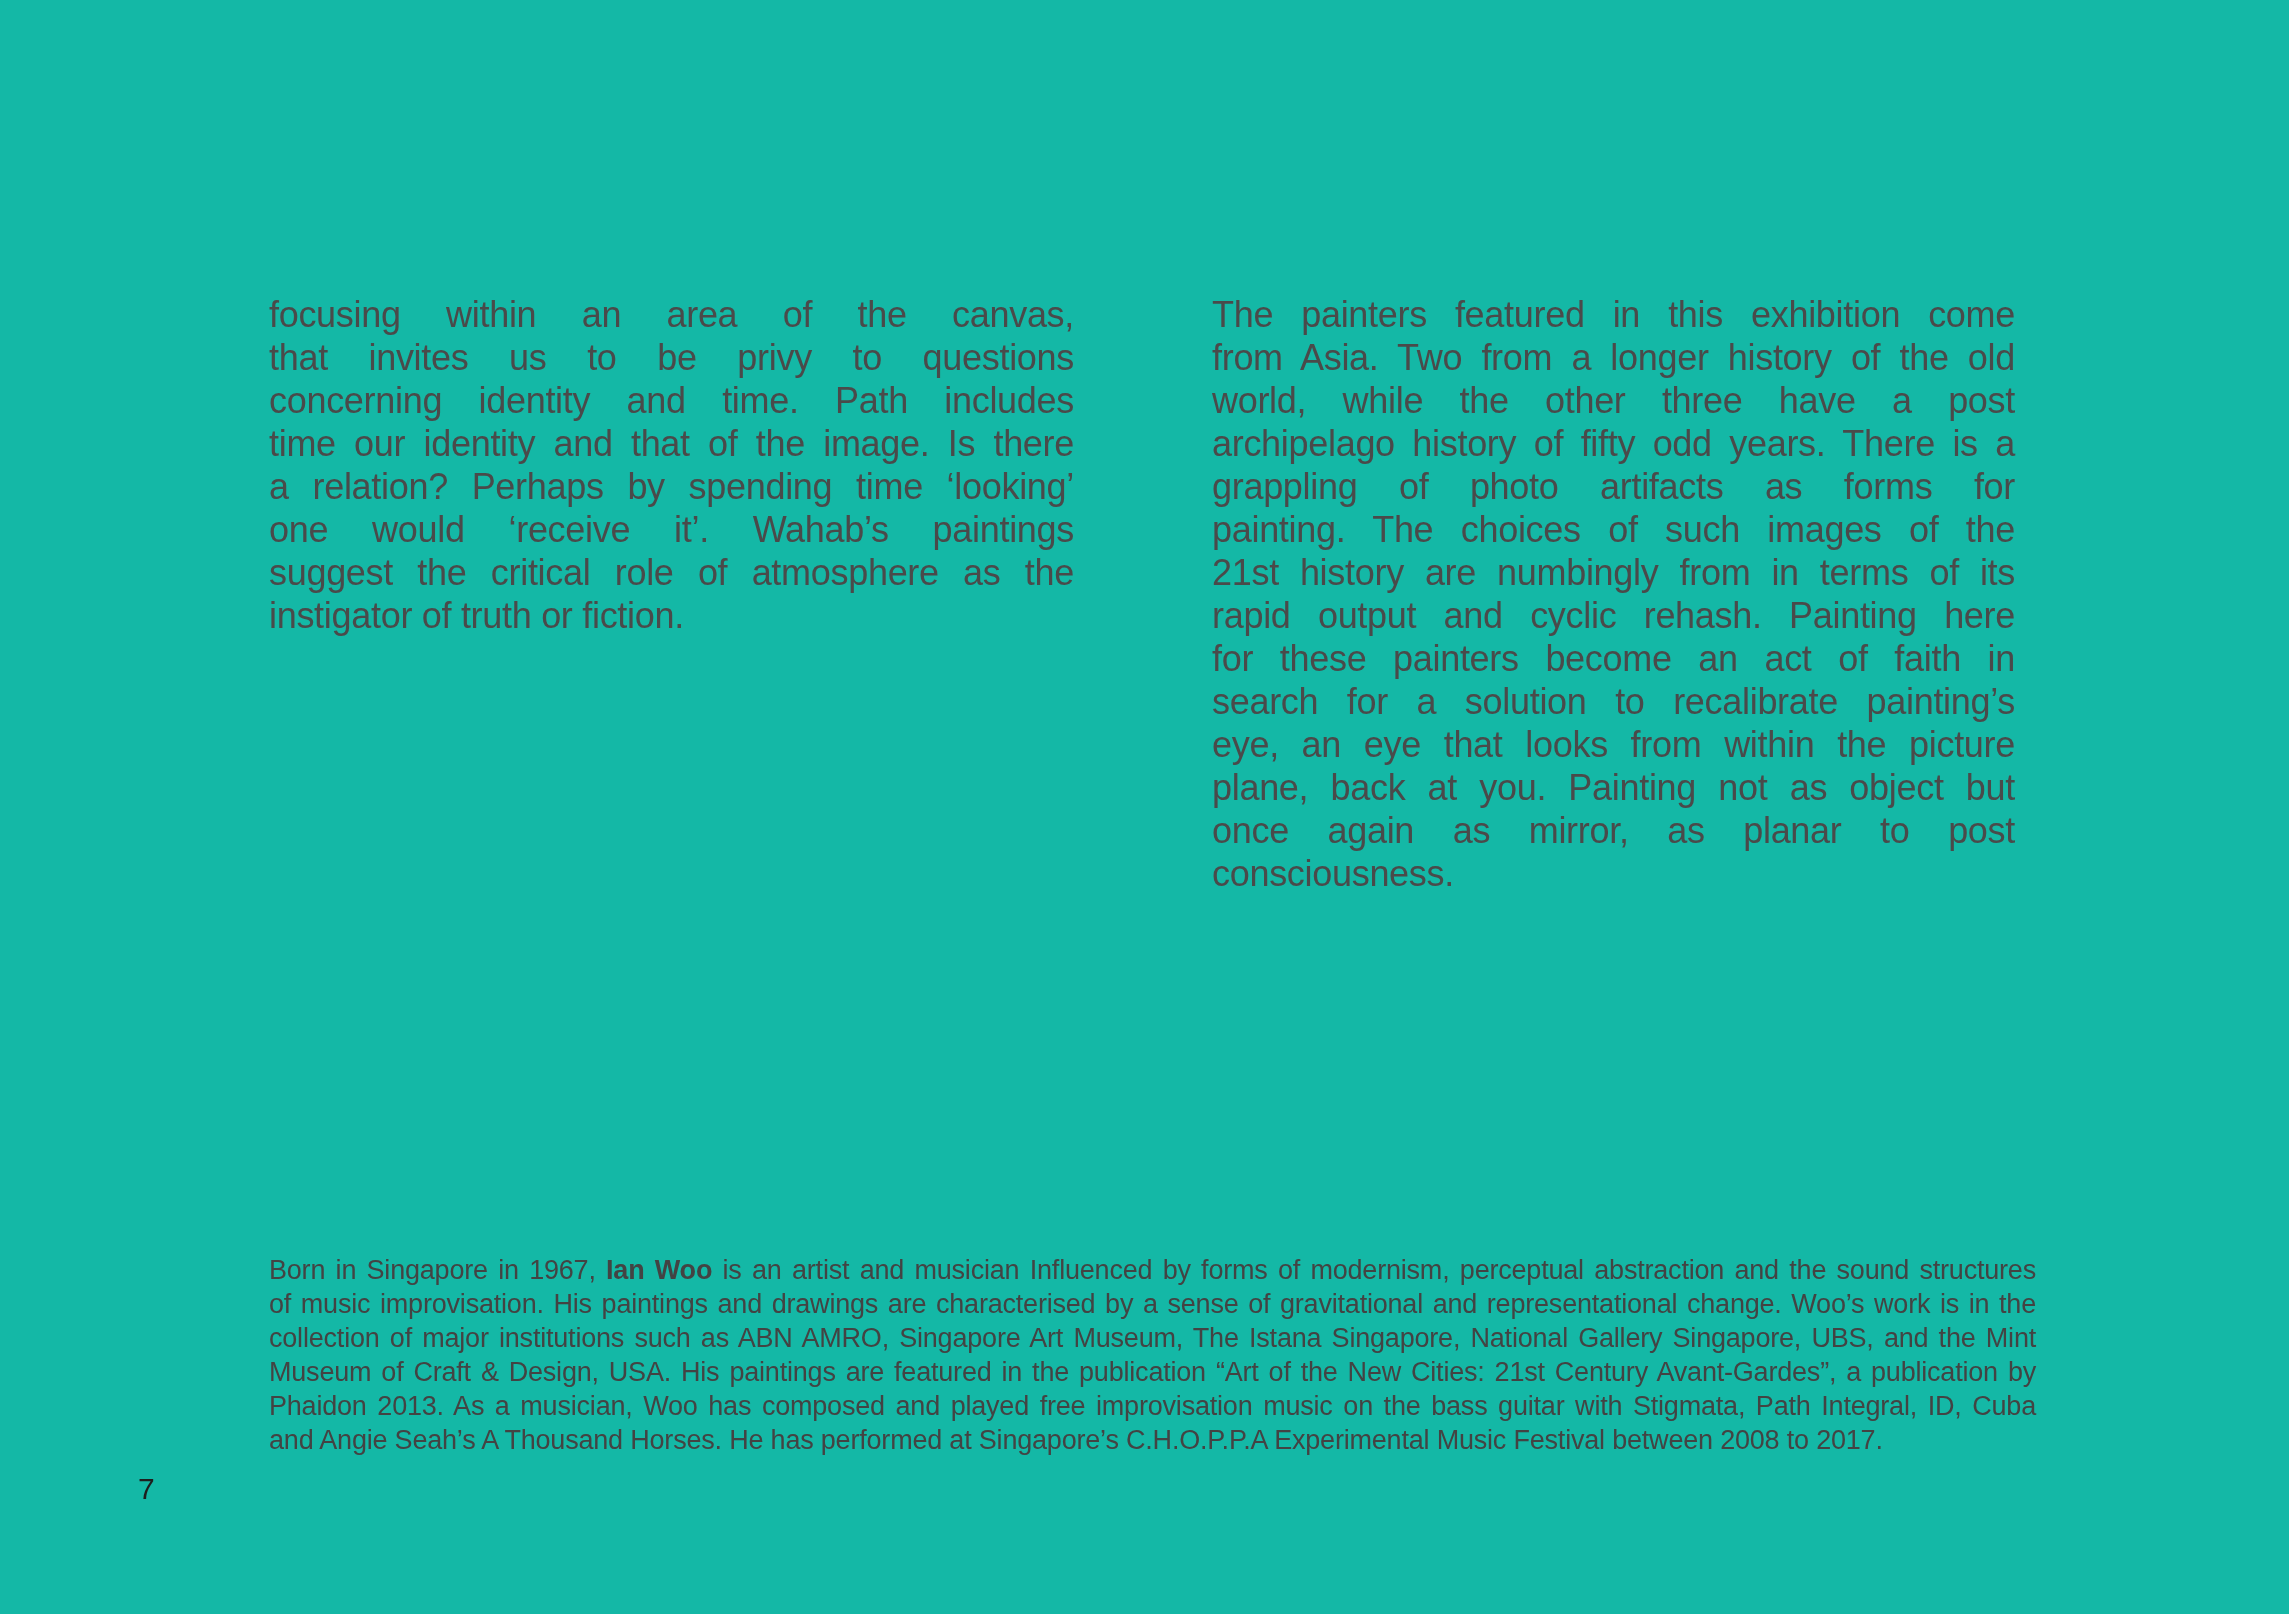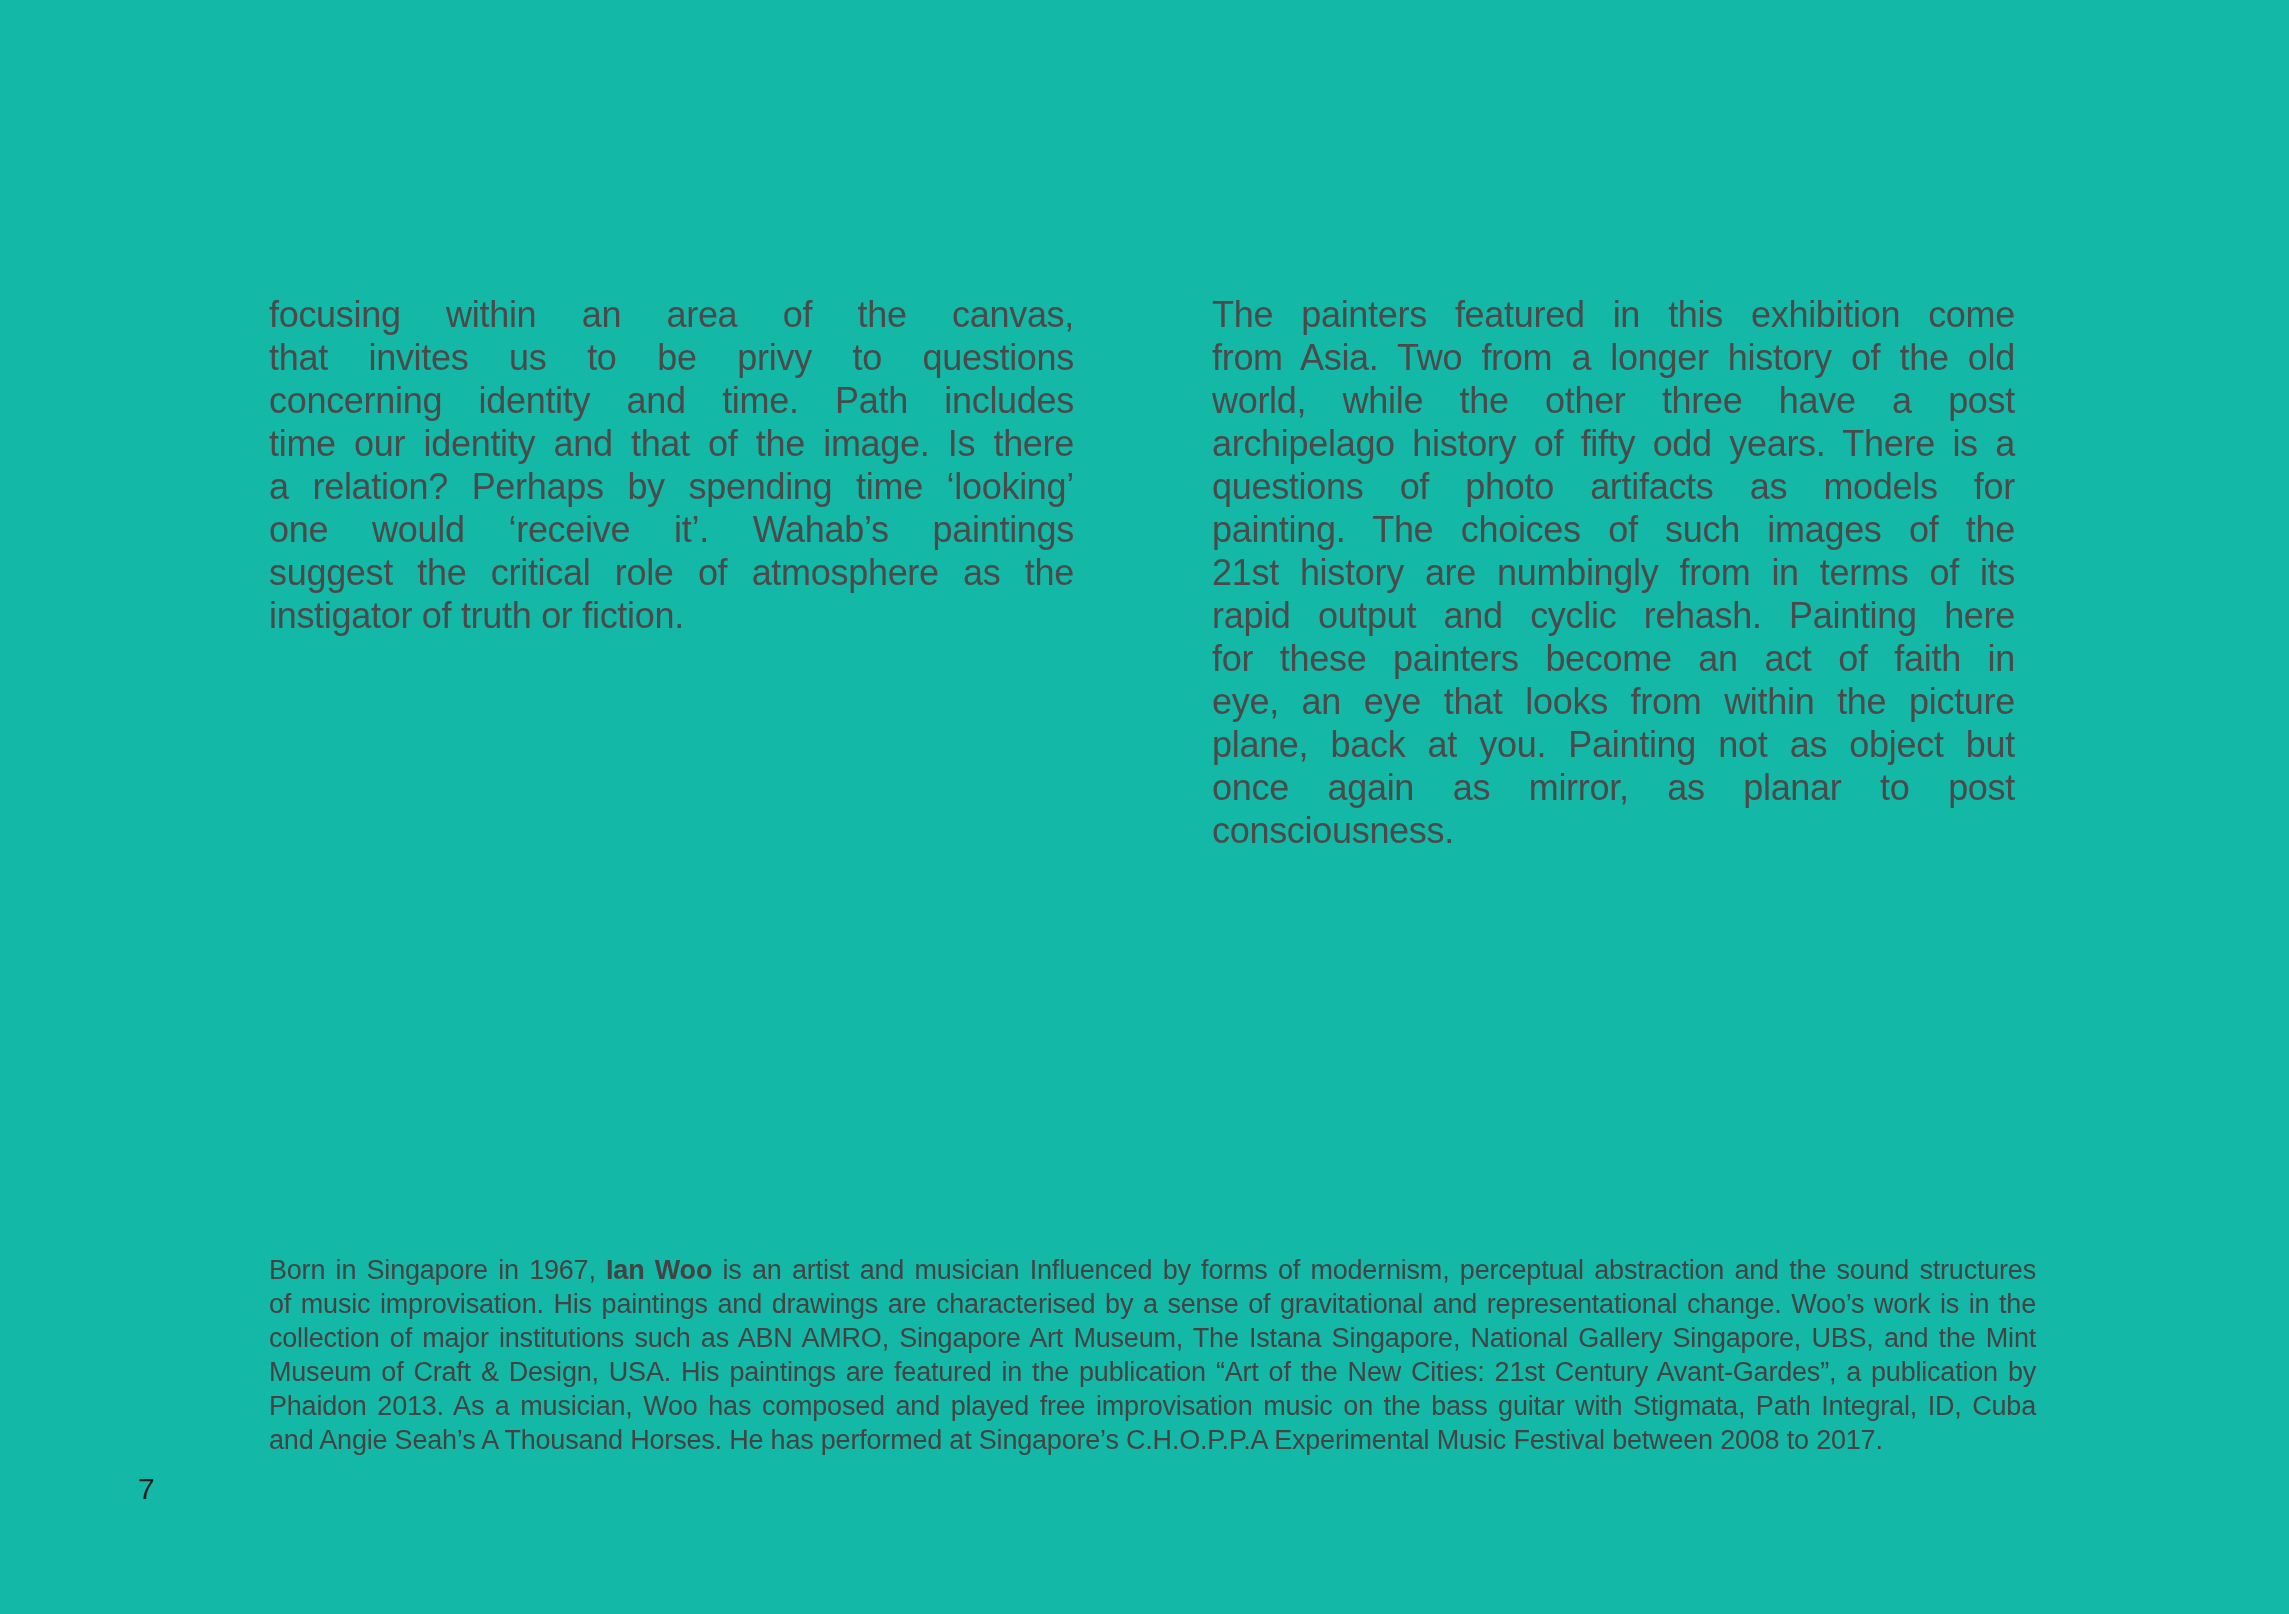--- a/index.html
+++ b/index.html
@@ -84,25 +84,26 @@
     <div class="body-line">one would ‘receive it’. Wahab’s paintings</div>
     <div class="body-line">suggest the critical role of atmosphere as the</div>
     <div class="body-line last">instigator of truth or fiction.</div>
   </div>
 
   <div id="col-right" class="column">
     <div class="body-line">The painters featured in this exhibition come</div>
     <div class="body-line">from Asia. Two from a longer history of the old</div>
     <div class="body-line">world, while the other three have a post</div>
     <div class="body-line">archipelago history of fifty odd years. There is a</div>
-    <div class="body-line">questions of photo artifacts as models for</div>
+    <div class="body-line">grappling of photo artifacts as forms for</div>
     <div class="body-line">painting. The choices of such images of the</div>
     <div class="body-line">21st history are numbingly from in terms of its</div>
     <div class="body-line">rapid output and cyclic rehash. Painting here</div>
     <div class="body-line">for these painters become an act of faith in</div>
+    <div class="body-line">search for a solution to recalibrate painting’s</div>
     <div class="body-line">eye, an eye that looks from within the picture</div>
     <div class="body-line">plane, back at you. Painting not as object but</div>
     <div class="body-line">once again as mirror, as planar to post</div>
     <div class="body-line last">consciousness.</div>
   </div>
 
   <div id="bio">
     <div class="bio-line"><span>Born in Singapore in 1967, </span><span class="bio-name">Ian Woo</span><span> is an artist and musician Influenced by forms of modernism, perceptual abstraction and the sound structures</span></div>
     <div class="bio-line">of music improvisation. His paintings and drawings are characterised by a sense of gravitational and representational change. Woo’s work is in the</div>
     <div class="bio-line">collection of major institutions such as ABN AMRO, Singapore Art Museum, The Istana Singapore, National Gallery Singapore, UBS, and the Mint</div>

